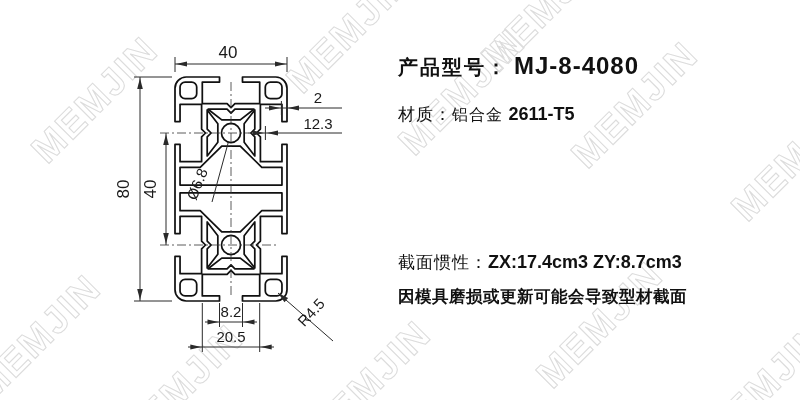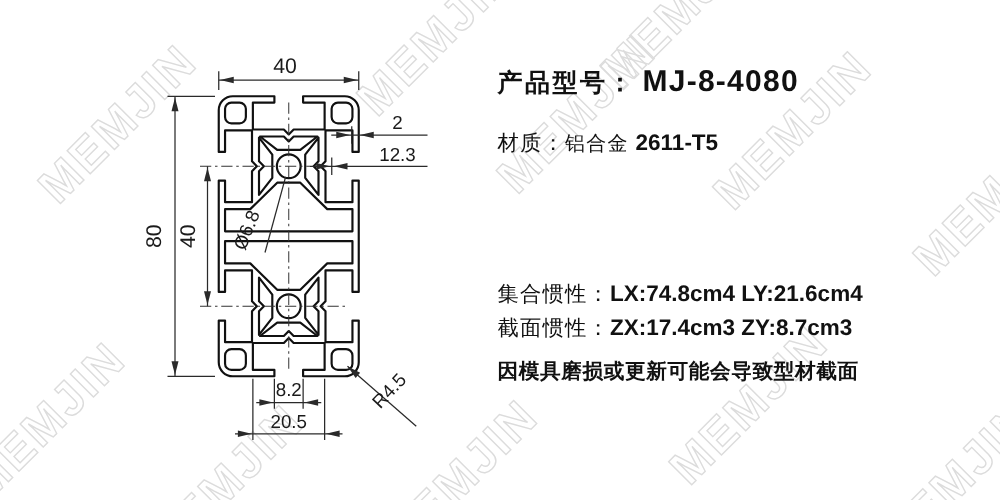--- a/index.html
+++ b/index.html
@@ -139,21 +139,18 @@
 
 <div class="panel">
   <div class="pline" style="top:52px">
     <span class="title-label">产品型号：</span><span class="title-value">MJ-8-4080</span>
   </div>
 
   <div class="pline" style="top:103px">
     <span class="spec-label">材质：</span><span class="spec-text">铝合金 </span><span class="spec-bold">2611-T5</span>
   </div>
 
-  <div class="pline" style="top:224px">
-    <span class="spec-label">集合惯性：</span><span class="spec-bold">LX:74.8cm4  LY:21.6cm4</span>
-  </div>
   <div class="pline" style="top:251px">
     <span class="spec-label">截面惯性：</span><span class="spec-bold">ZX:17.4cm3  ZY:8.7cm3</span>
   </div>
 
   <div class="pline note" style="top:286px">因模具磨损或更新可能会导致型材截面</div>
 </div>
 
 </body></html>

